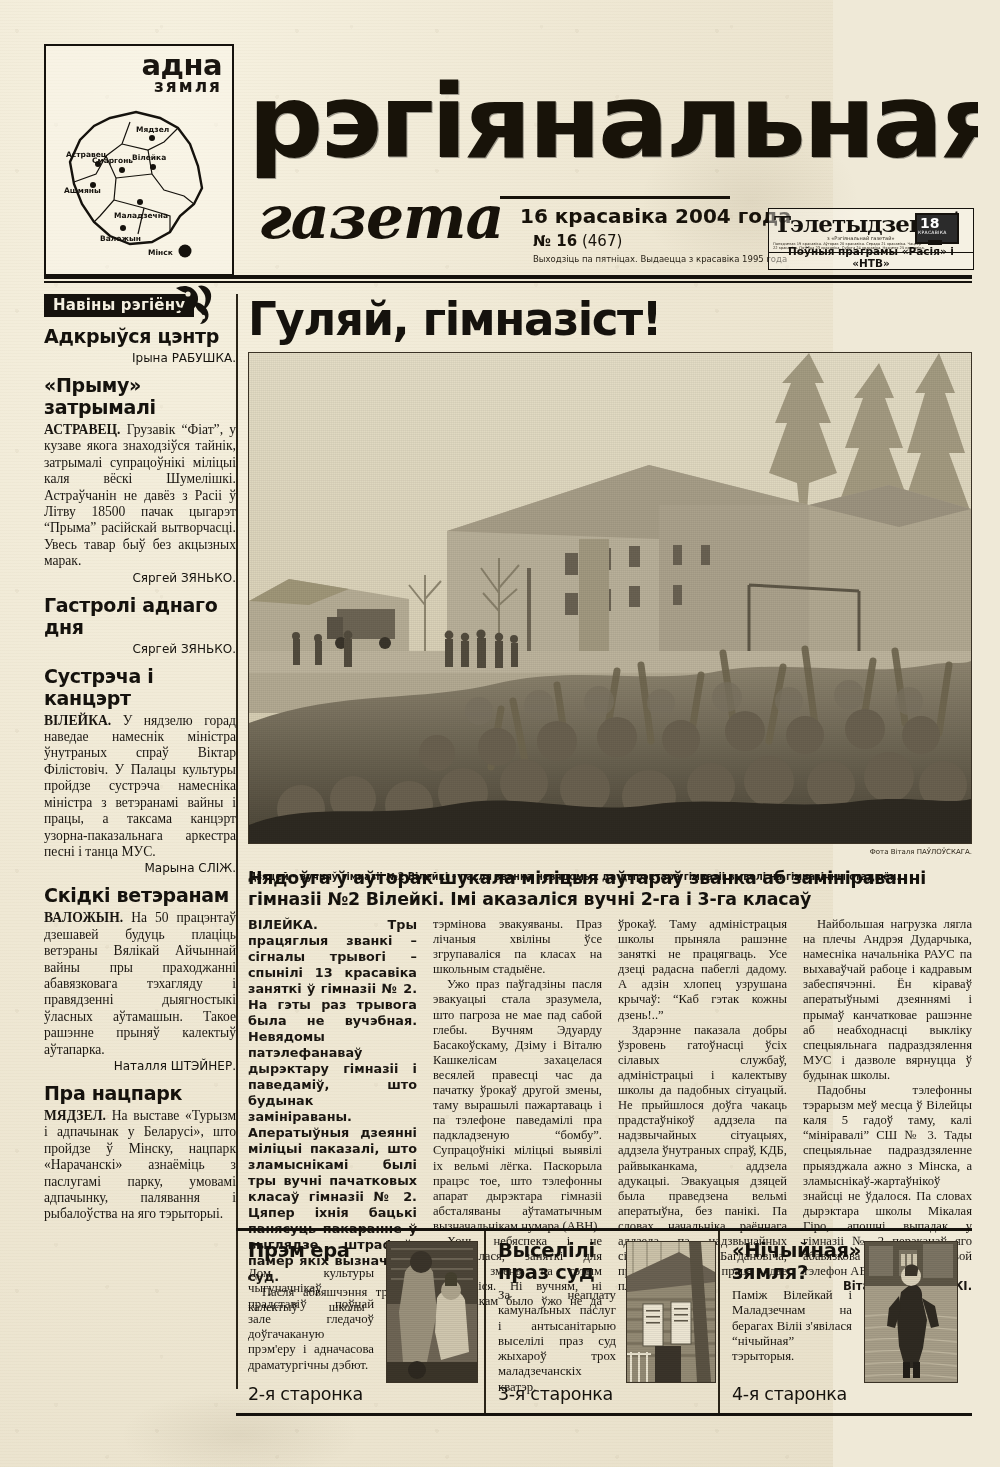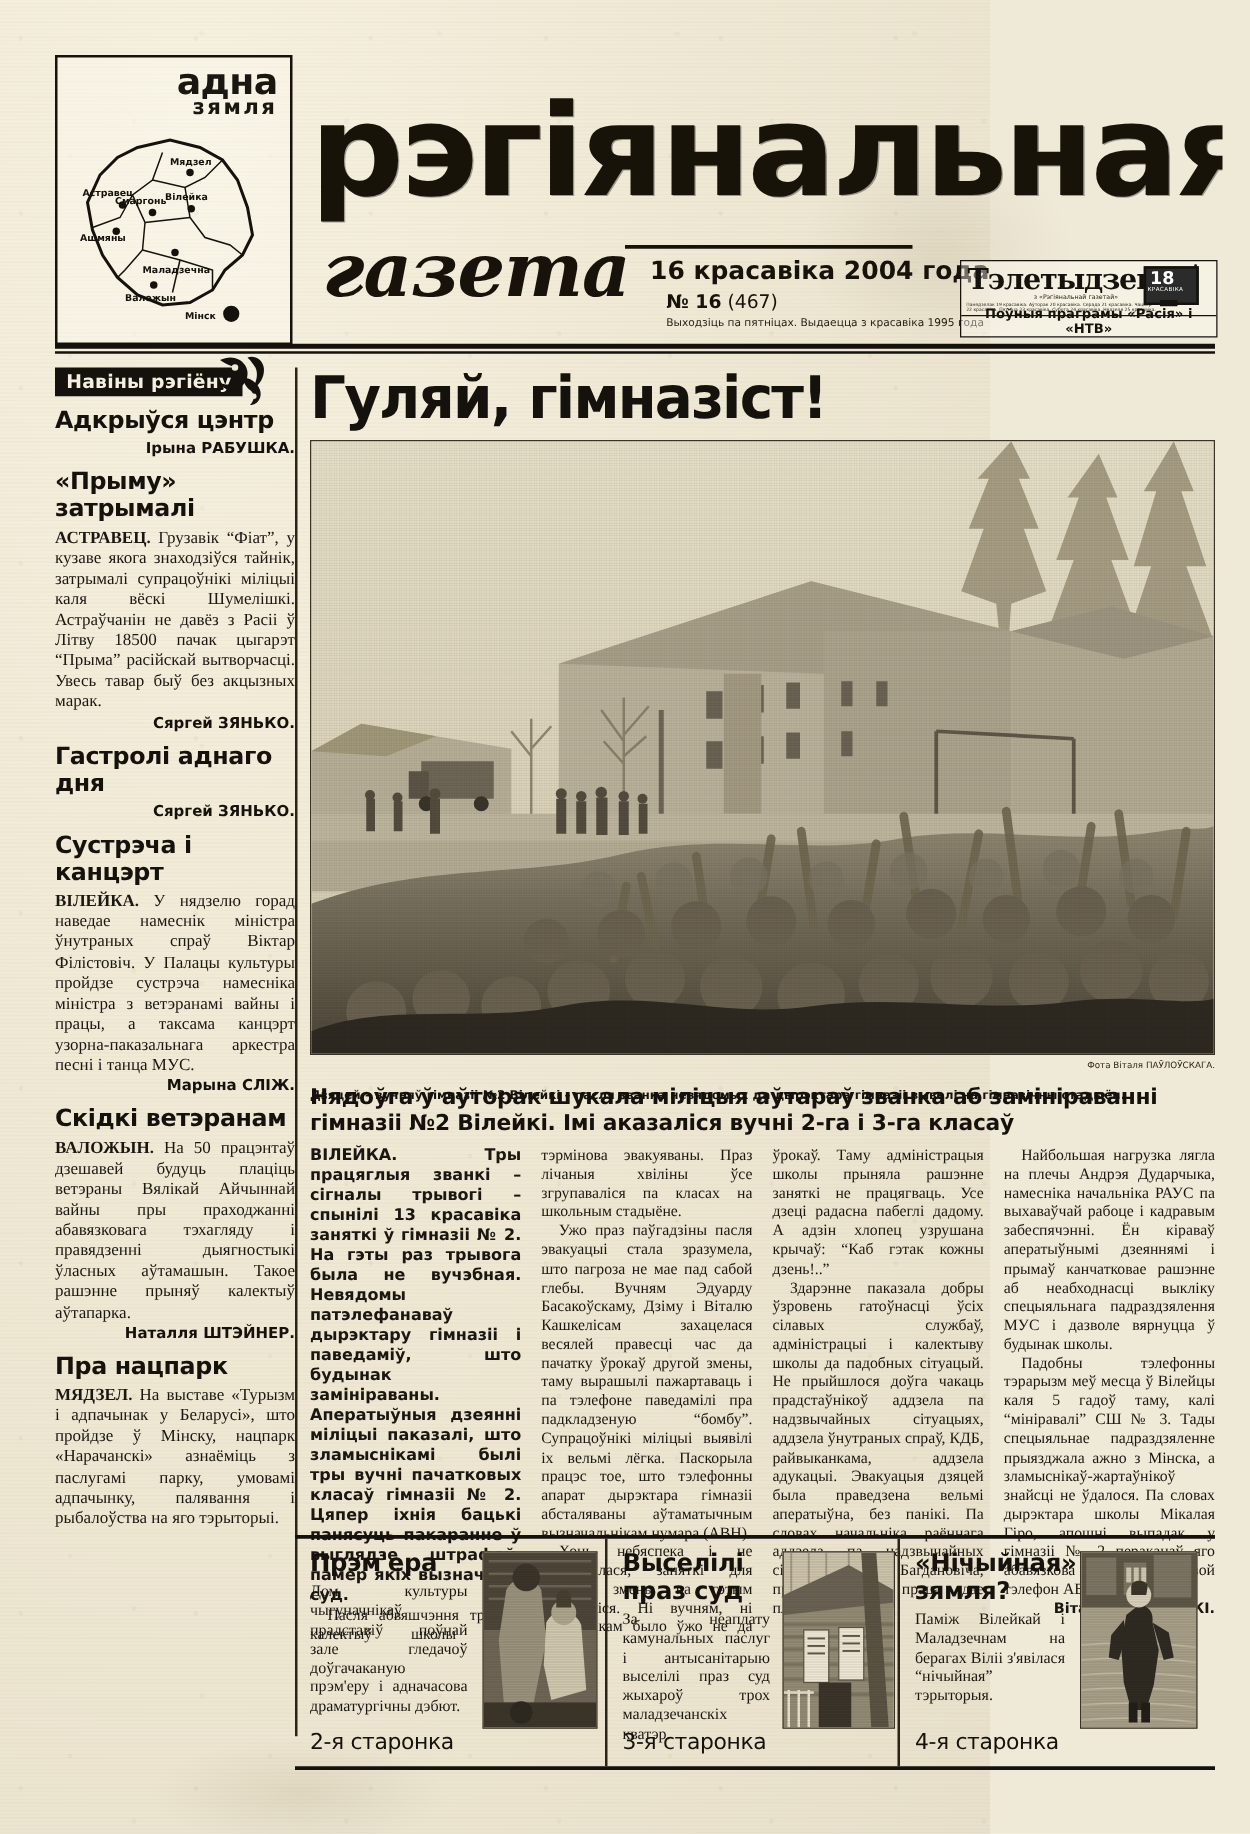--- a/index.html
+++ b/index.html
@@ -10,20 +10,21 @@
     font-family:"Liberation Serif", serif;
     color:#1a1611;
     overflow:hidden;
     position:relative;
   }
   .page{
     position:absolute;left:0;top:0;width:792px;height:1467px;
     background:
       repeating-linear-gradient(0deg, rgba(140,125,90,.035) 0px, rgba(140,125,90,.035) 1px, rgba(0,0,0,0) 1px, rgba(0,0,0,0) 3px),
       radial-gradient(ellipse at 20% 8%, #f6f1e0 0%, #efe8d4 45%, #e8e0ca 100%);
+    padding-left: 41px;
   }
   .grain{
     position:absolute;inset:0;pointer-events:none;
     background-image:
       radial-gradient(circle at 12% 22%, rgba(120,105,70,.05) 0 2px, transparent 2px),
       radial-gradient(circle at 63% 57%, rgba(120,105,70,.045) 0 2px, transparent 2px),
       radial-gradient(circle at 85% 14%, rgba(120,105,70,.04) 0 2px, transparent 2px),
       radial-gradient(circle at 35% 78%, rgba(120,105,70,.04) 0 2px, transparent 2px);
     background-size:140px 140px,170px 170px,190px 190px,160px 160px;
     mix-blend-mode:multiply;
@@ -117,21 +118,21 @@
     font-family:"DejaVu Sans", sans-serif;font-weight:bold;font-size:19px;
     margin:7px 0 4px 0;color:#15120d;letter-spacing:-.3px;
   }
   .sb-body{
     font-family:"Liberation Serif", serif;font-size:13.6px;line-height:16.4px;
     text-align:justify;color:#1a1611;margin:0;
     hyphens:auto;
   }
   .sb-body .lead{font-weight:bold;}
   .sb-sign{
-    font-family:"DejaVu Sans", sans-serif;font-weight:bold;font-size:12px;
+    font-family:"DejaVu Sans", sans-serif;font-weight:normal;font-size:12px;
     text-align:right;margin-top:1px;color:#15120d;
   }
   .sb-item{margin-bottom:9px;}
   .sb-vrule{position:absolute;left:236px;top:294px;width:1.5px;height:1095px;background:#2a2418;}
 
   
   .main{position:absolute;left:248px;top:294px;width:724px;}
   .main-title{
     font-family:"DejaVu Sans", sans-serif;font-weight:bold;
     font-size:47px;line-height:50px;letter-spacing:-1.5px;color:#15120d;

